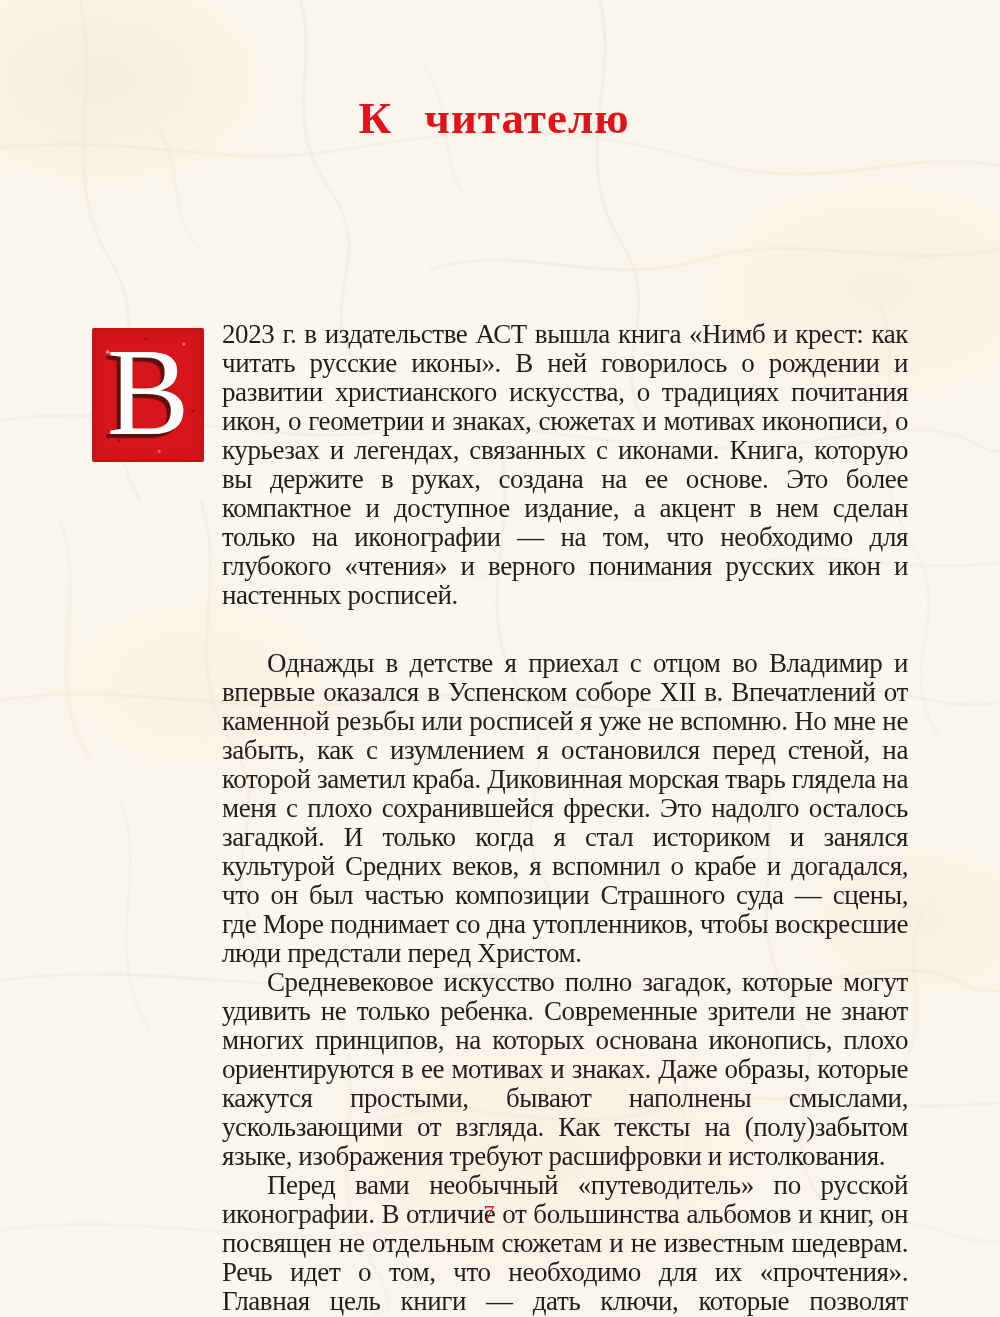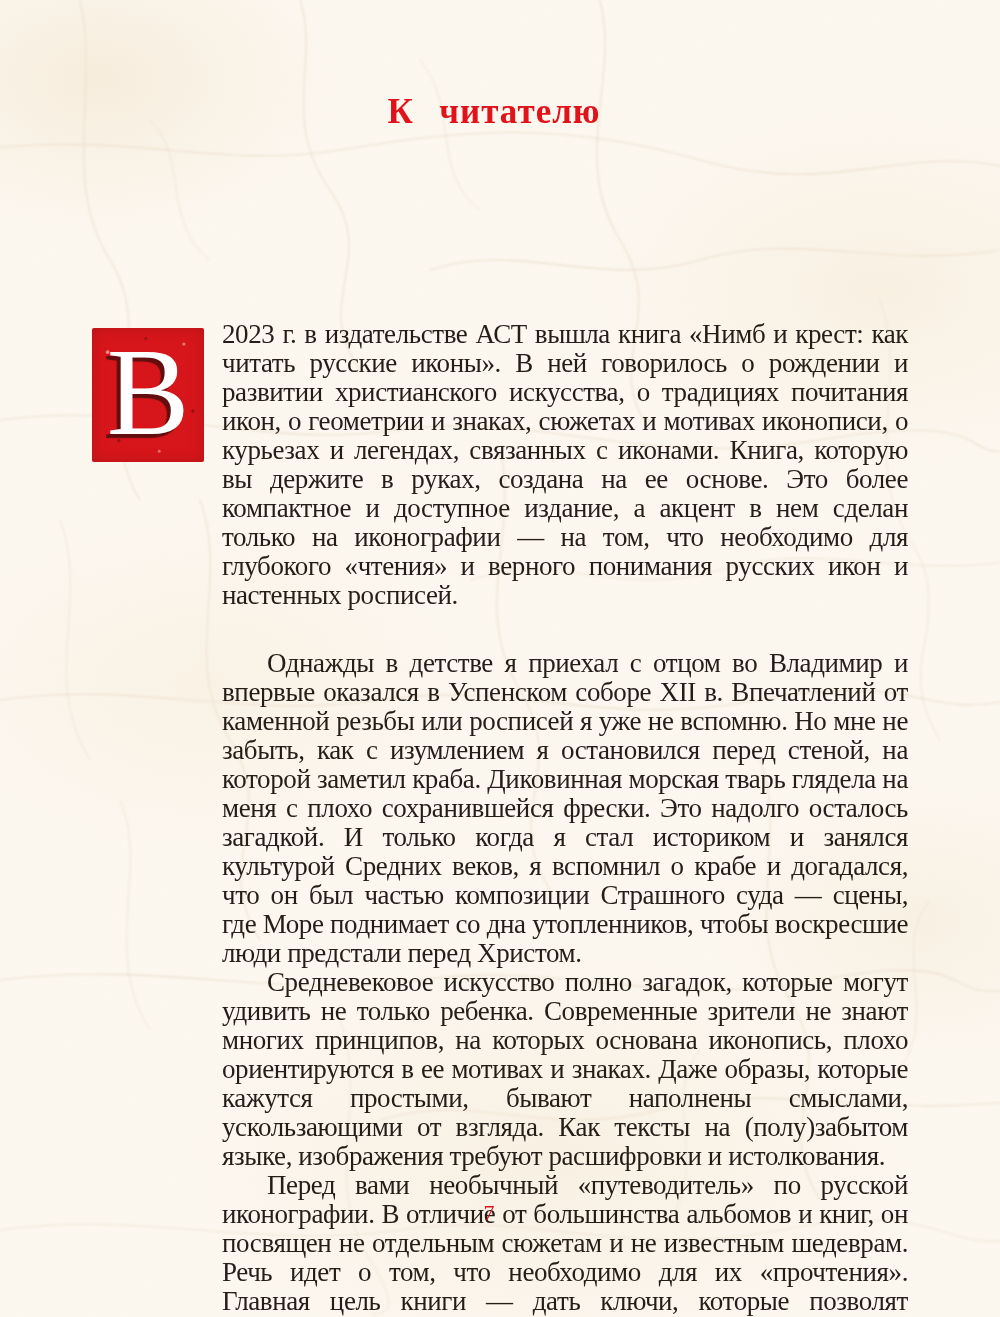--- a/index.html
+++ b/index.html
@@ -36,21 +36,21 @@
     z-index: 0;
   }
 
   .title {
     position: absolute;
     top: 92px;
     left: 0;
     width: 988px;
     margin: 0;
     text-align: center;
-    font-size: 35px;
+    font-size: 45px;
     font-weight: bold;
     letter-spacing: 1px;
     word-spacing: 0.45em;
     color: #e1121a;
     z-index: 2;
   }
 
   .dropcap-box {
     position: absolute;
     left: 92px;

